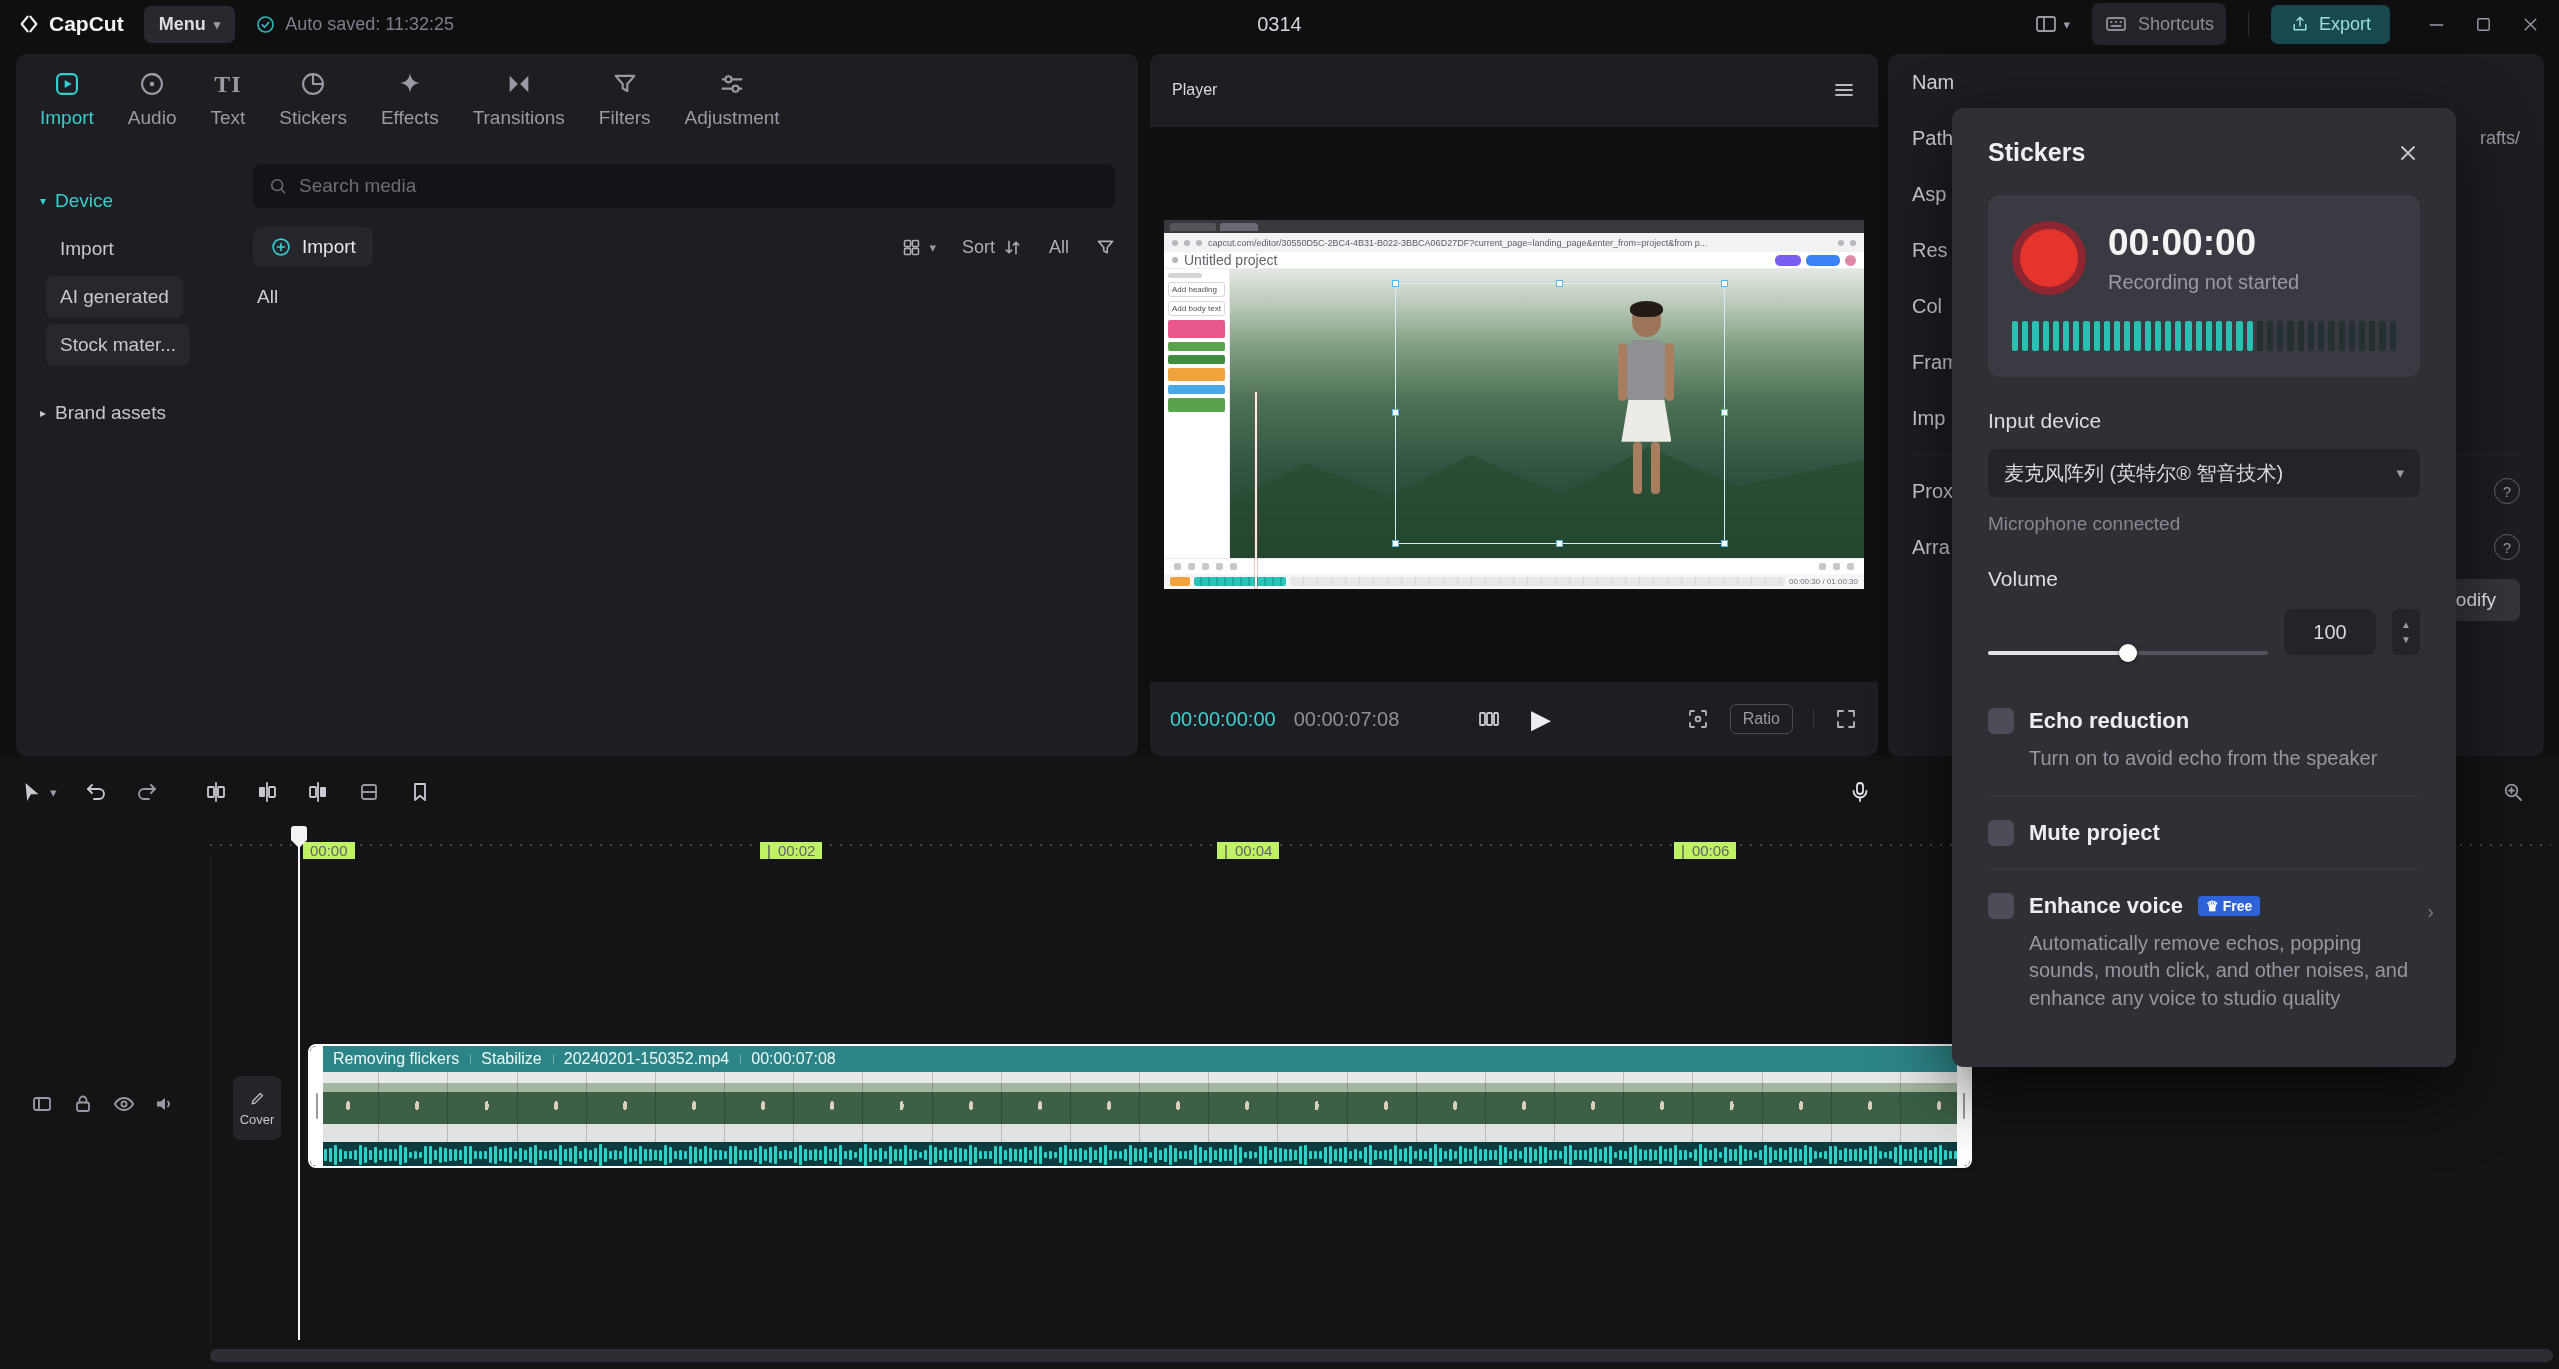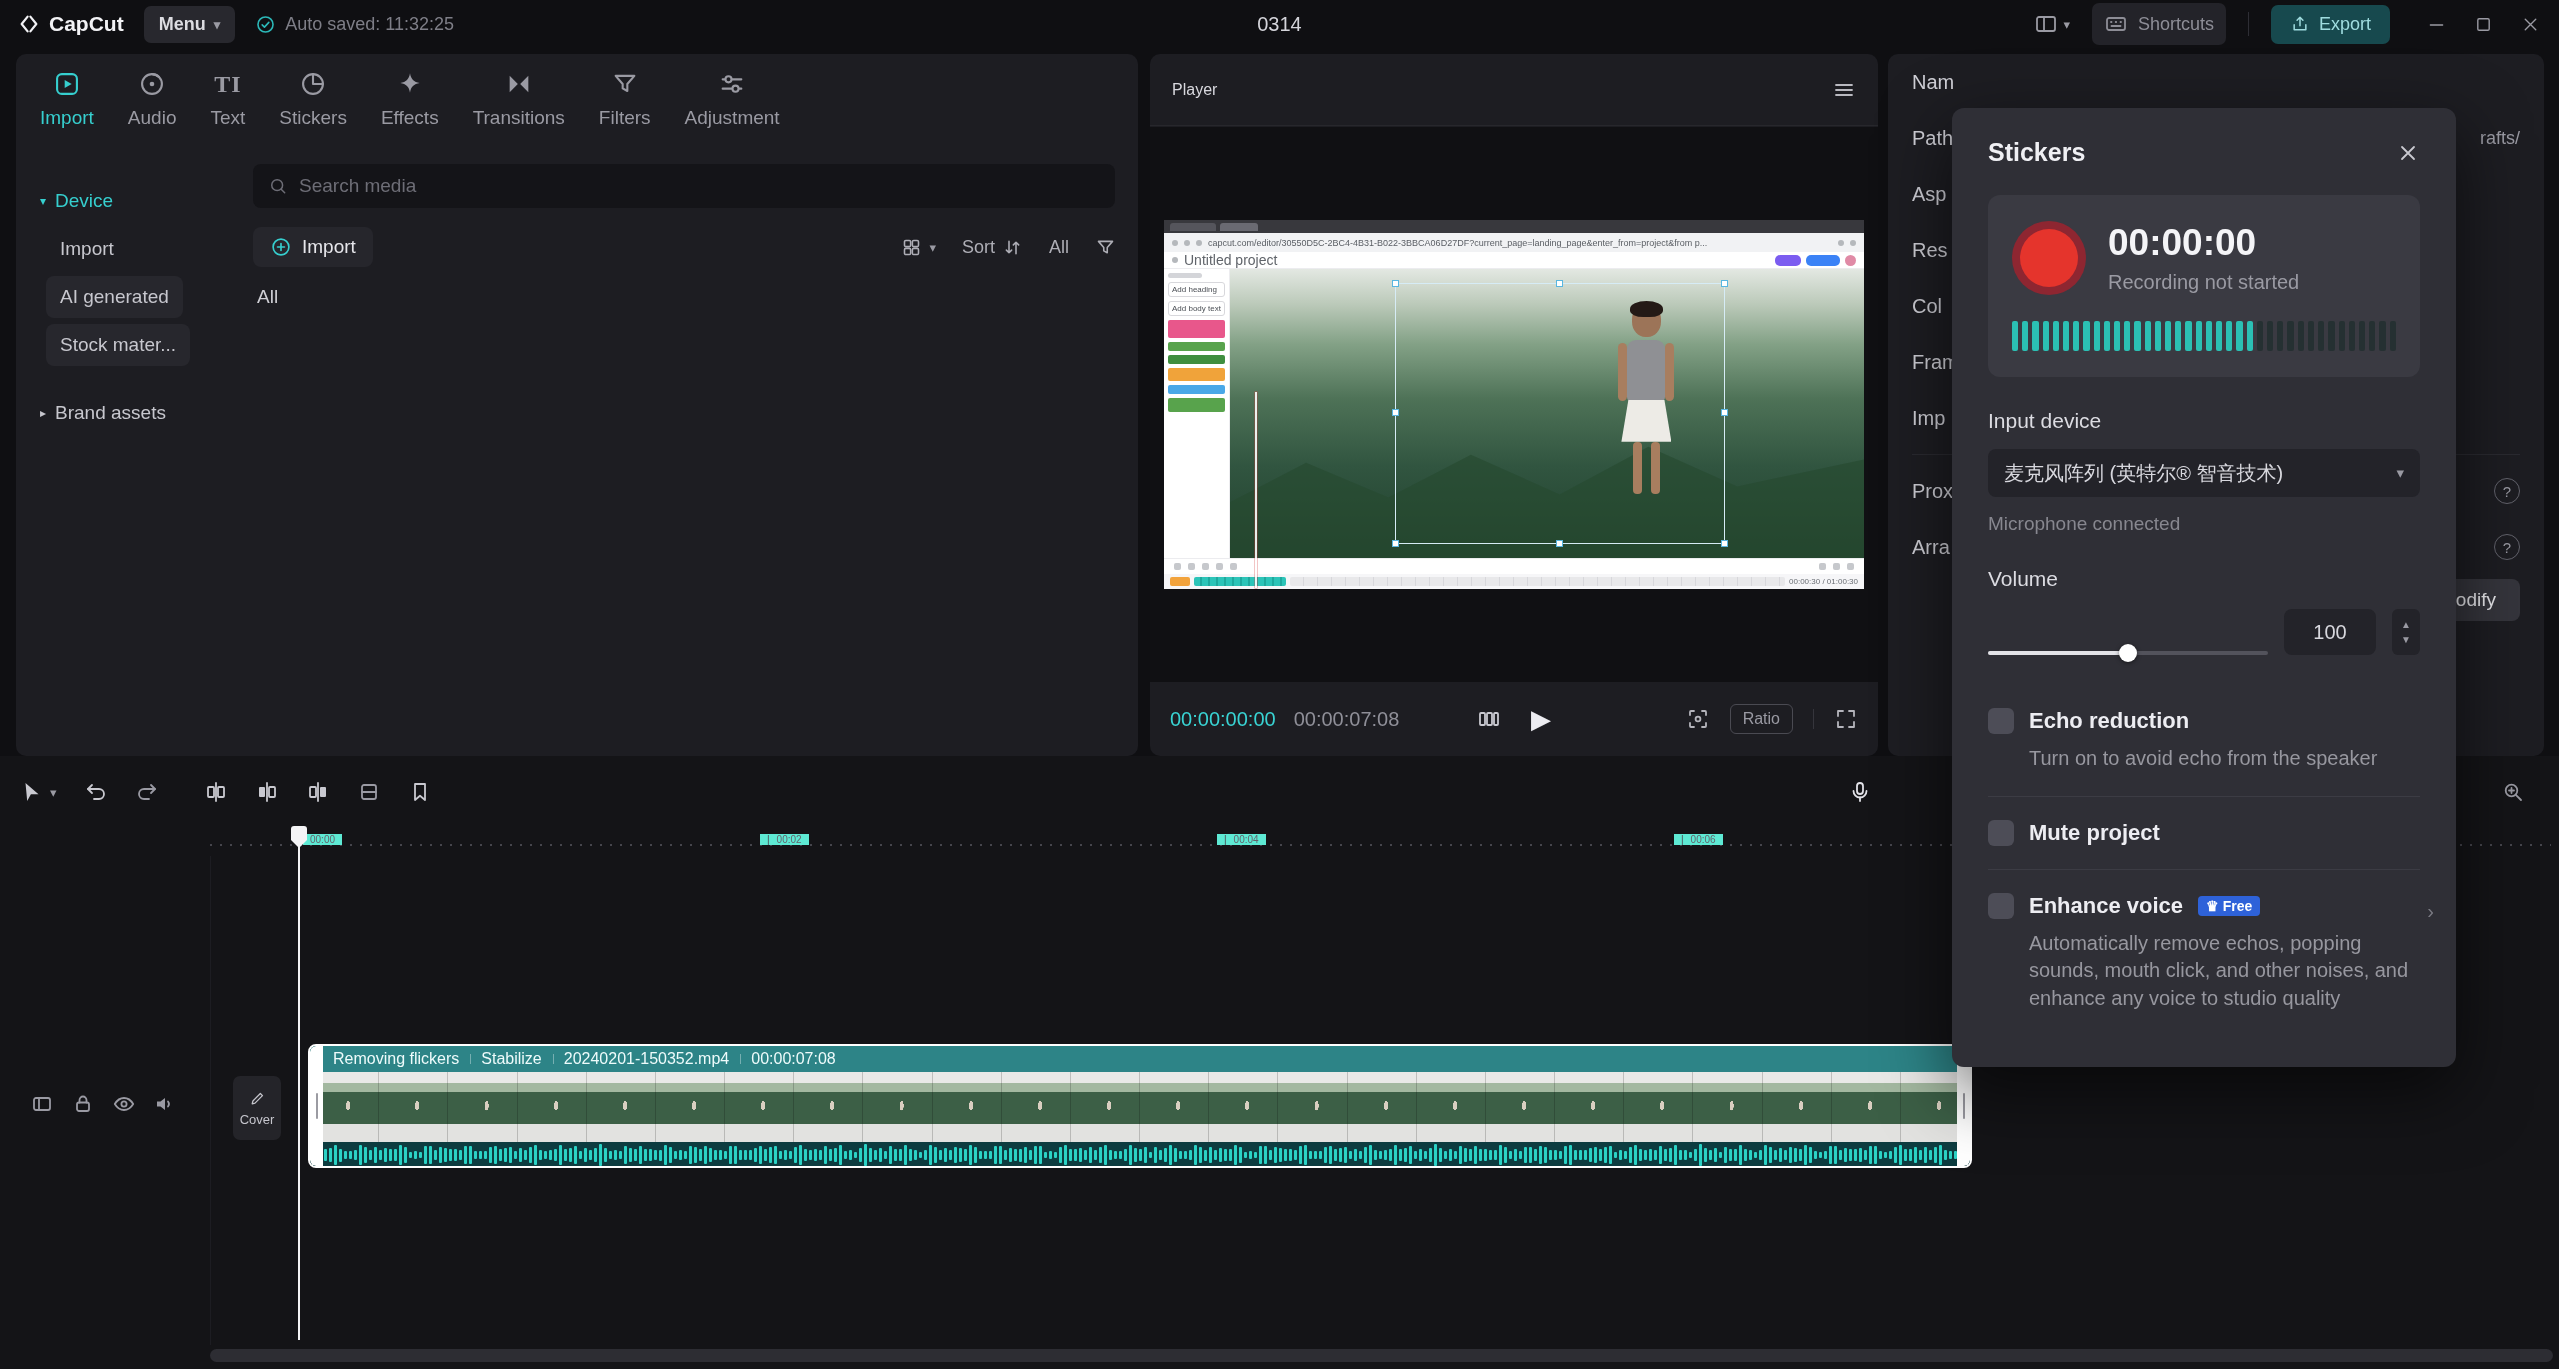--- a/index.html
+++ b/index.html
@@ -140,21 +140,21 @@
   .modify-btn{background:#35353c;border:none;border-radius:8px;padding:10px 24px;font-size:19px;color:#e8e8ec;font-family:inherit}
 
   
   .timeline{position:absolute;left:0;top:756px;right:0;bottom:0;background:#141417}
   .tl-toolbar{position:absolute;left:0;top:12px;right:0;height:48px;display:flex;align-items:center;padding:0 20px;gap:27px;color:#c9c9d0}
   .select-group{display:flex;align-items:center;gap:6px}
   .tl-mic{position:absolute;left:1848px;top:24px;color:#e2e2e8}
   .tl-zoom{position:absolute;right:34px;top:24px;color:#9a9aa3}
   .tl-ruler{position:absolute;left:210px;right:8px;top:78px;height:22px}
   .ruler-dots{position:absolute;left:0;right:0;top:10px;height:2px;background:repeating-linear-gradient(90deg,#45454c 0 2px,transparent 2px 10px)}
-  .ruler-label{position:absolute;top:0;font-size:10px;color:#63636c;background:#5eead4;padding:0 7px;display:flex;gap:7px}
+  .ruler-label{position:absolute;top:8px;font-size:15px;color:#63636c;background:#bef264;padding:0 7px;display:flex;gap:7px}
   .ruler-label .tick{color:#4a4a52}
   .tl-tracks{position:absolute;left:210px;top:100px;right:0;bottom:24px;border-left:1px solid #1d1d22}
   .track-controls{position:absolute;left:30px;top:336px;display:flex;gap:17px;color:#9a9aa3}
   .cover-btn{position:absolute;left:233px;top:320px;width:48px;height:64px;background:#242429;border:none;border-radius:7px;display:flex;flex-direction:column;align-items:center;justify-content:center;gap:5px;color:#c5c5cc;font-size:13px;font-family:inherit}
   .cover-btn .ic{width:17px;height:17px}
   .clip{position:absolute;left:308px;top:288px;width:1664px;height:124px;border:2px solid #fff;border-radius:8px;overflow:hidden;background:#0d3c40}
   .clip-header{height:26px;background:#2d8487;display:flex;align-items:center;gap:0;padding:0 12px;font-size:16px;color:#eefbfb;white-space:nowrap}
   .clip-header .seg{padding:0 11px;position:relative}
   .clip-header .seg + .seg::before{content:"";position:absolute;left:0;top:4px;bottom:4px;width:1px;background:rgba(255,255,255,.35)}
   .clip-film{height:70px;display:flex;background:#cfcfcf}

